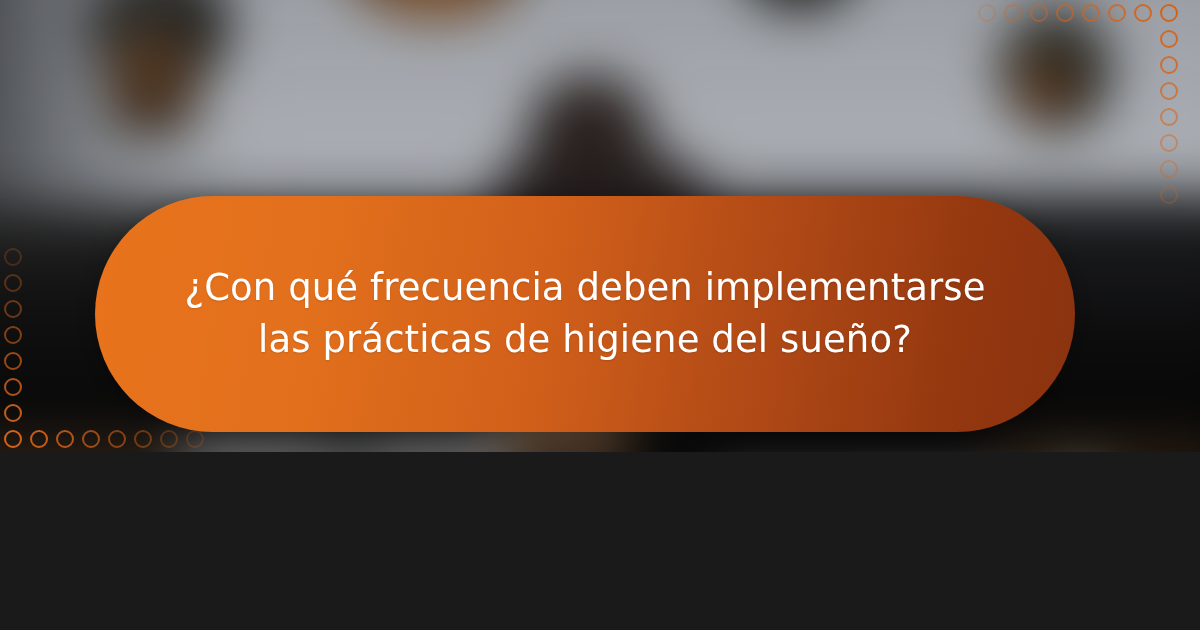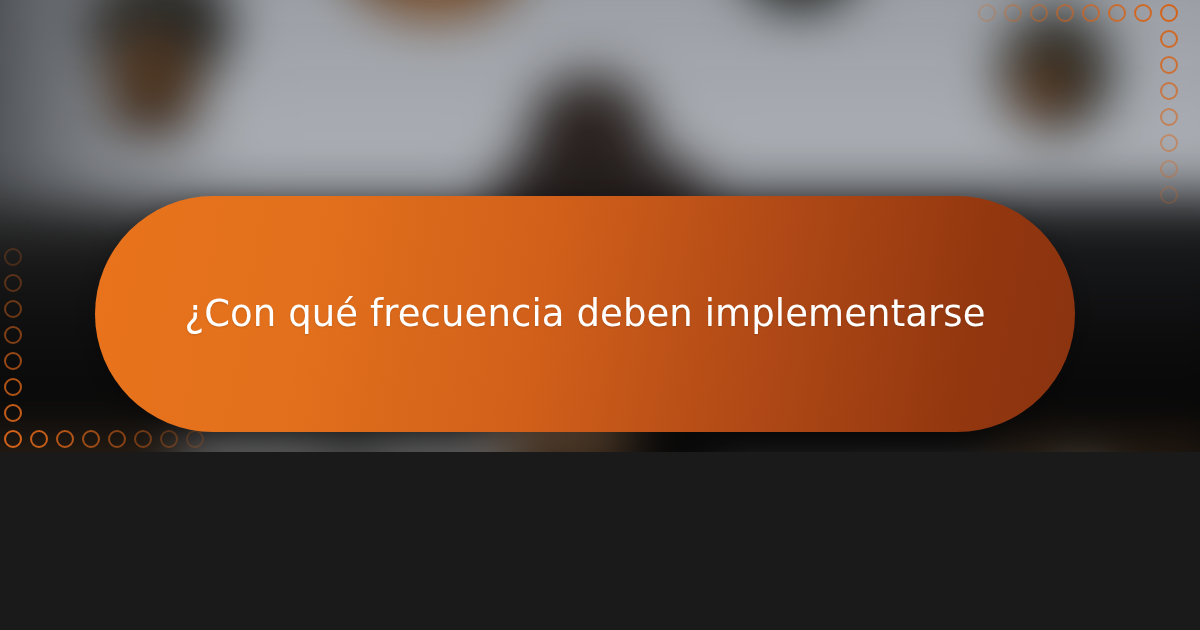--- a/index.html
+++ b/index.html
@@ -284,16 +284,17 @@
       <div class="dot" style="left: 82px; top: 186px; opacity: 0.7; border-color: rgb(212, 99, 26);"></div>
       <div class="dot" style="left: 108px; top: 186px; opacity: 0.58; border-color: rgb(212, 99, 26);"></div>
       <div class="dot" style="left: 134px; top: 186px; opacity: 0.47; border-color: rgb(212, 99, 26);"></div>
       <div class="dot" style="left: 160px; top: 186px; opacity: 0.36; border-color: rgb(212, 99, 26);"></div>
       <div class="dot" style="left: 186px; top: 186px; opacity: 0.25; border-color: rgb(212, 99, 26);"></div>
     </div>
 
   <div class="card">
     <div class="card-text">
       <span>¿Con qué frecuencia deben implementarse</span><br>
+      <span>las prácticas de higiene del sueño?</span>
     </div>
   </div>
 
 </div>
 
 </body></html>

